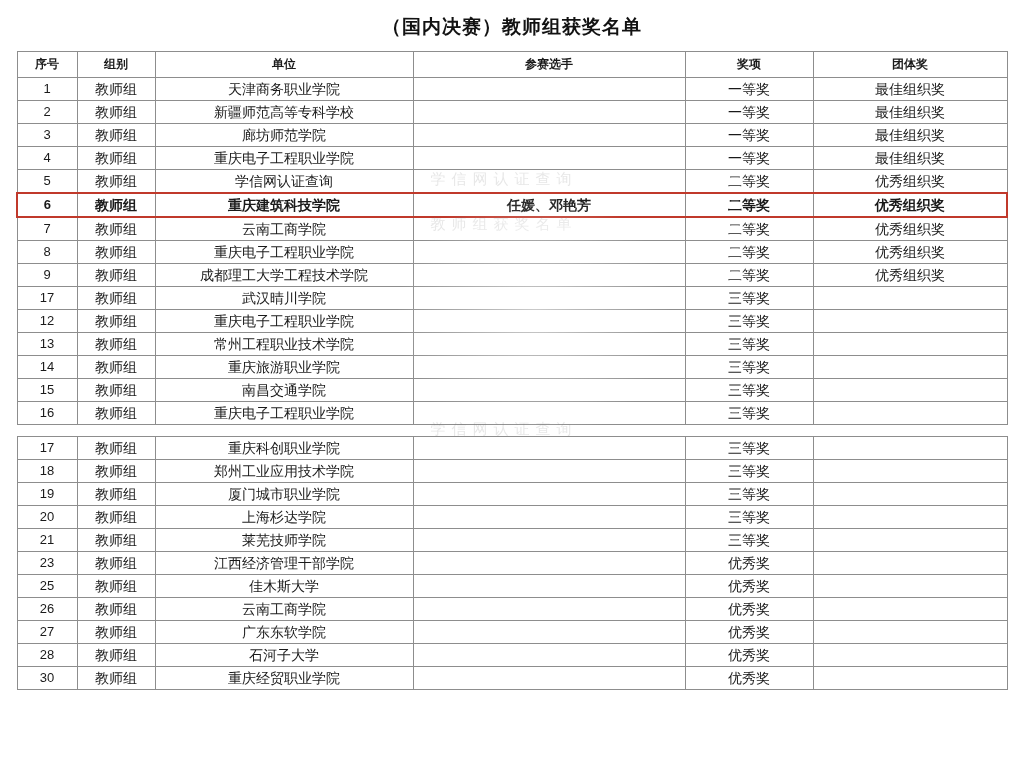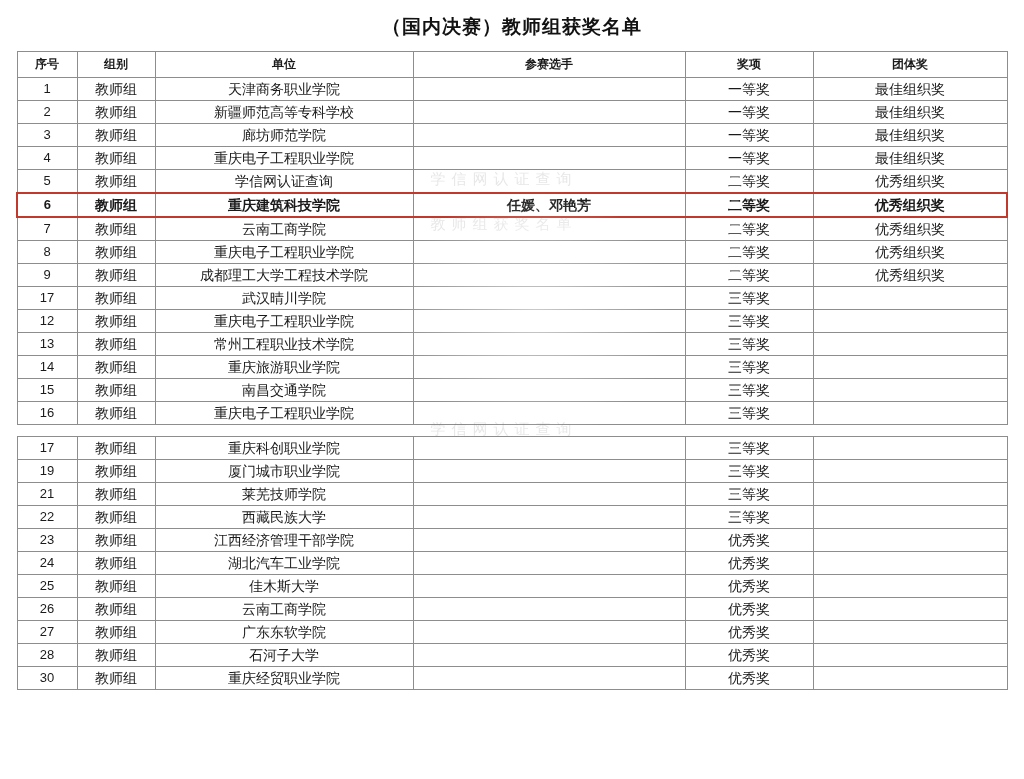--- a/index.html
+++ b/index.html
@@ -265,55 +265,55 @@
     <tbody id="tbody-lower">
         <tr>
           <td class="seq">17</td>
           <td class="group">教师组</td>
           <td class="unit">重庆科创职业学院</td>
           <td class="player"></td>
           <td class="award">三等奖</td>
           <td class="team"></td>
         </tr>
         <tr>
+          <td class="seq">18</td>
+          <td class="group">教师组</td>
+          <td class="unit">郑州工业应用技术学院</td>
+          <td class="player"></td>
+          <td class="award">三等奖</td>
+          <td class="team"></td>
+        </tr>
+        <tr>
           <td class="seq">19</td>
           <td class="group">教师组</td>
           <td class="unit">厦门城市职业学院</td>
           <td class="player"></td>
           <td class="award">三等奖</td>
           <td class="team"></td>
         </tr>
         <tr>
+          <td class="seq">20</td>
+          <td class="group">教师组</td>
+          <td class="unit">上海杉达学院</td>
+          <td class="player"></td>
+          <td class="award">三等奖</td>
+          <td class="team"></td>
+        </tr>
+        <tr>
           <td class="seq">21</td>
           <td class="group">教师组</td>
           <td class="unit">莱芜技师学院</td>
           <td class="player"></td>
           <td class="award">三等奖</td>
           <td class="team"></td>
         </tr>
         <tr>
-          <td class="seq">22</td>
-          <td class="group">教师组</td>
-          <td class="unit">西藏民族大学</td>
-          <td class="player"></td>
-          <td class="award">三等奖</td>
-          <td class="team"></td>
-        </tr>
-        <tr>
           <td class="seq">23</td>
           <td class="group">教师组</td>
           <td class="unit">江西经济管理干部学院</td>
-          <td class="player"></td>
-          <td class="award">优秀奖</td>
-          <td class="team"></td>
-        </tr>
-        <tr>
-          <td class="seq">24</td>
-          <td class="group">教师组</td>
-          <td class="unit">湖北汽车工业学院</td>
           <td class="player"></td>
           <td class="award">优秀奖</td>
           <td class="team"></td>
         </tr>
         <tr>
           <td class="seq">25</td>
           <td class="group">教师组</td>
           <td class="unit">佳木斯大学</td>
           <td class="player"></td>
           <td class="award">优秀奖</td>

